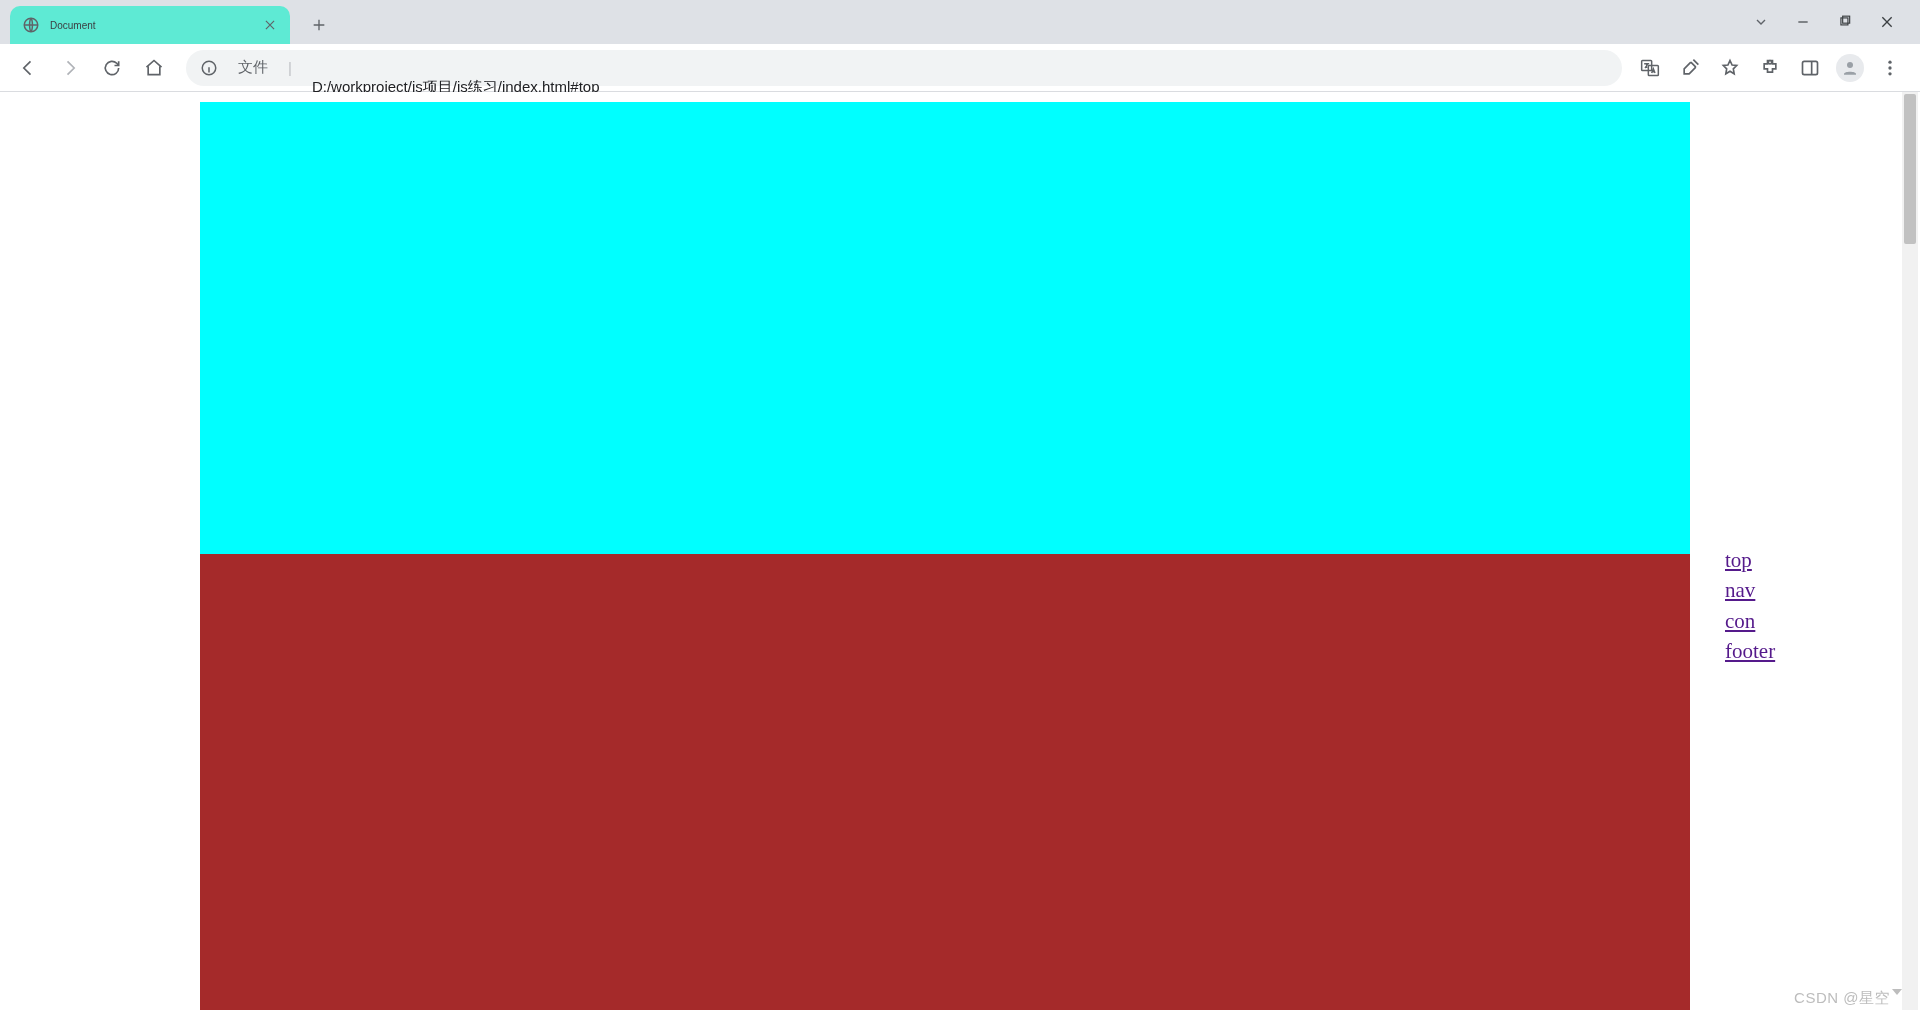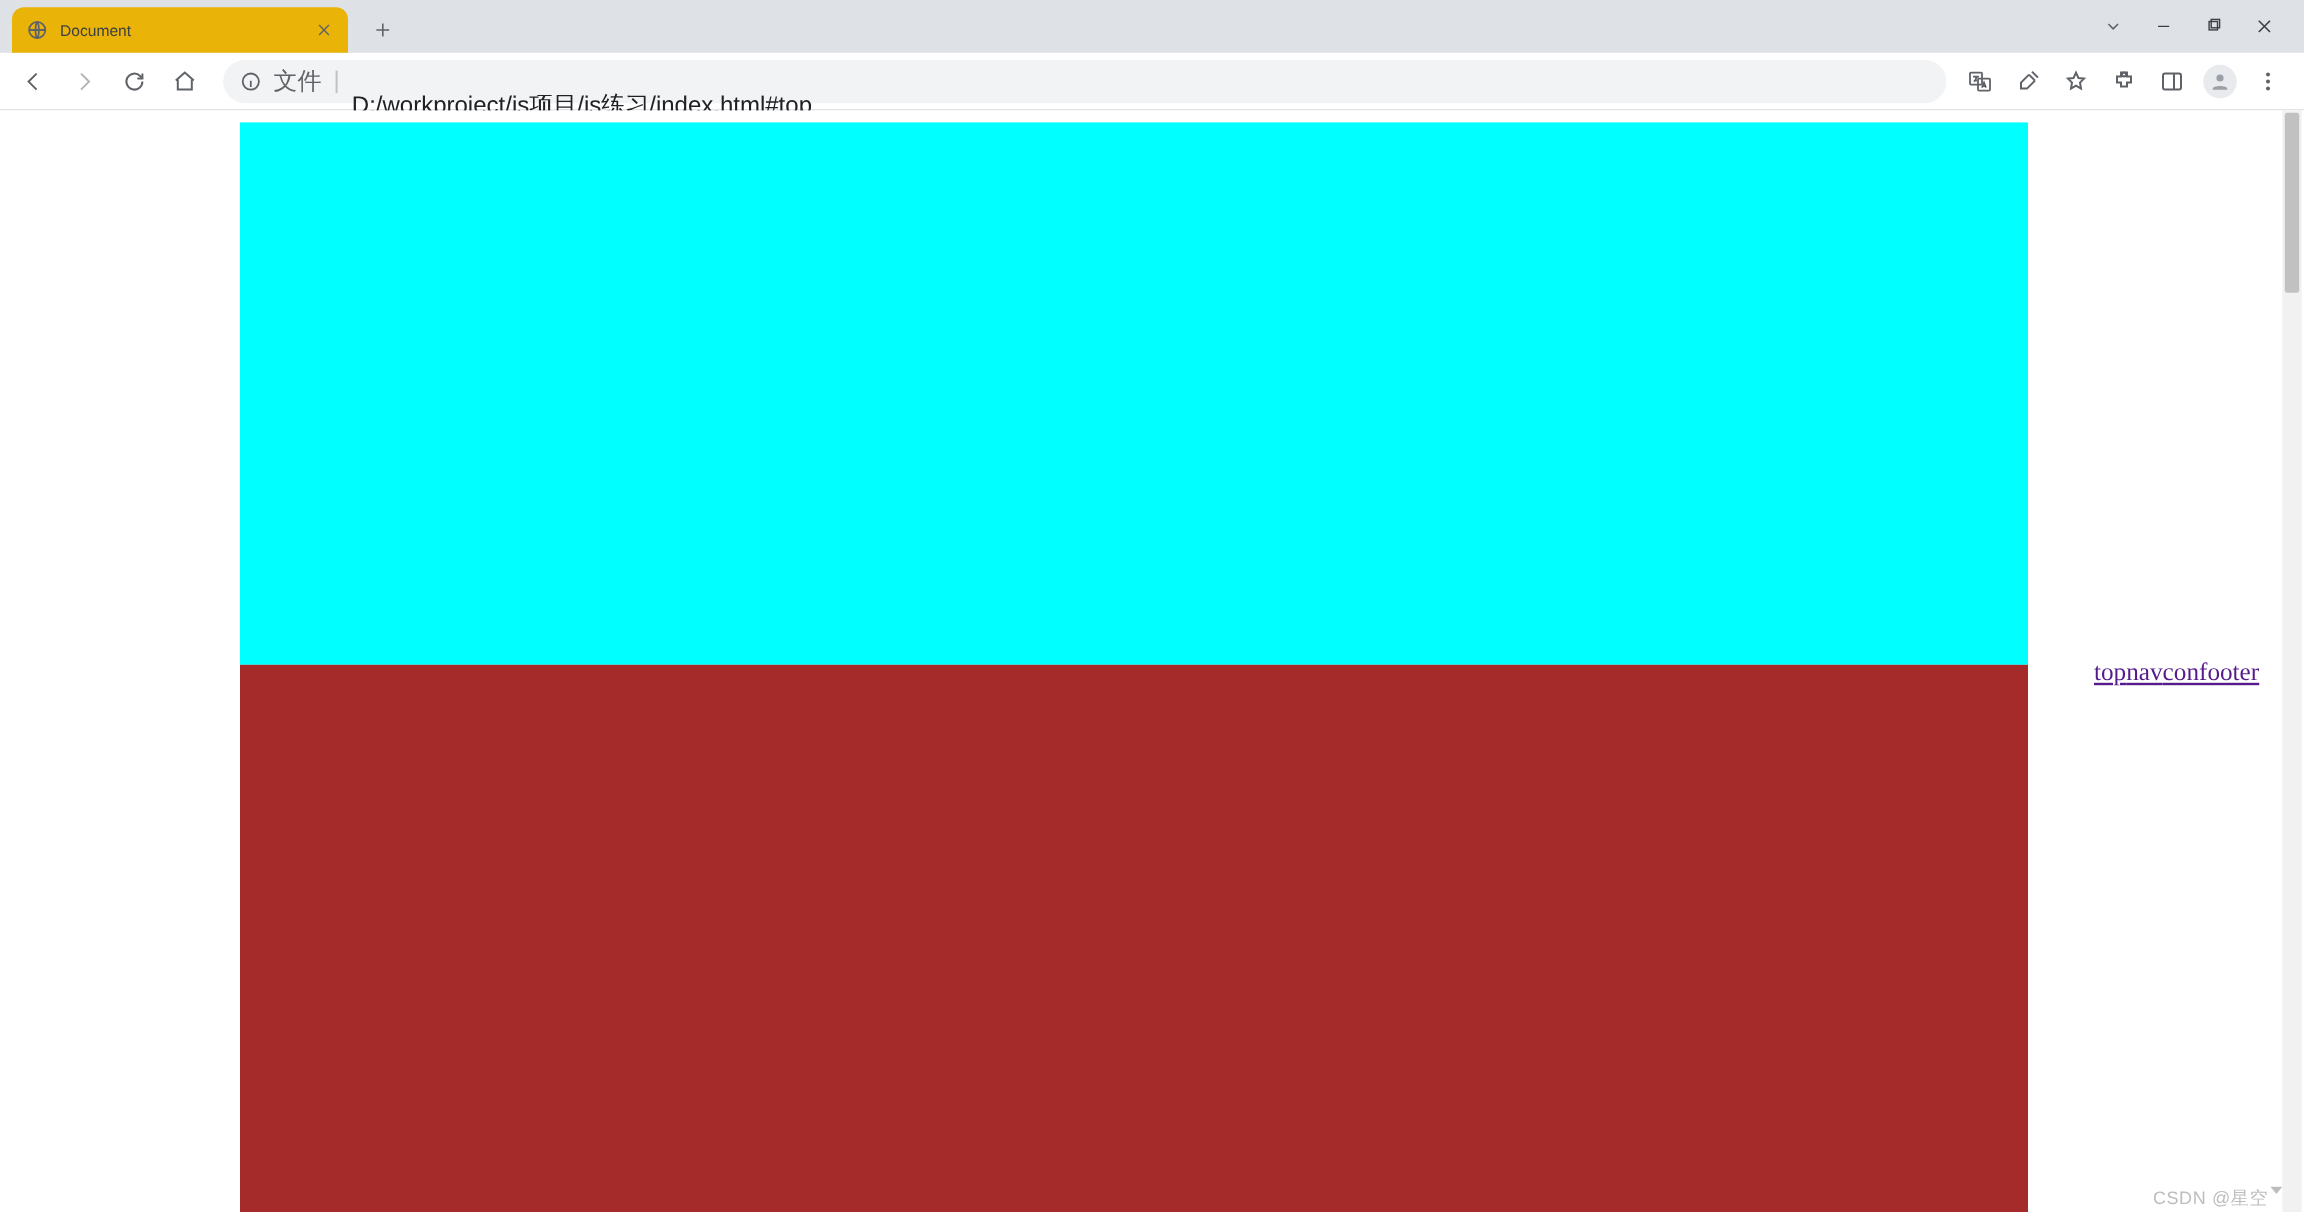--- a/index.html
+++ b/index.html
@@ -17,30 +17,30 @@
       background: #dee1e6;
     }
     .tab-strip {
       height: 44px;
       display: flex;
       align-items: flex-end;
       padding-left: 10px;
       position: relative;
     }
     .tab {
-      background: #eab308;
+      background: #5eead4;
       border-top-left-radius: 10px;
       border-top-right-radius: 10px;
       height: 38px;
       width: 280px;
       display: flex;
       align-items: center;
       padding: 0 12px;
       gap: 10px;
-      font-size: 13px;
+      font-size: 10px;
       color: #3c4043;
     }
     .tab .globe-icon {
       width: 18px; height: 18px; display: flex;
     }
     .tab-title { flex: 1; white-space: nowrap; overflow: hidden; }
     .tab-close { width: 16px; height: 16px; display:flex; align-items:center; justify-content:center; color:#5f6368; }
     .new-tab {
       width: 30px; height: 30px; display:flex; align-items:center; justify-content:center;
       margin-left: 14px; margin-bottom: 4px; color:#5f6368;
@@ -67,23 +67,23 @@
     }
     .nav-btn.disabled { color: #b0b3b8; }
     .omnibox {
       flex: 1;
       height: 36px;
       background: #f1f3f4;
       border-radius: 18px;
       display: flex;
       align-items: center;
       padding: 0 14px;
-      gap: 10px;
+      gap: 20px;
       color: #3c4043;
-      font-size: 20px;
+      font-size: 15px;
       margin: 0 8px;
     }
     .omnibox .info-icon {
       width:18px;height:18px;display:flex;align-items:center;justify-content:center;color:#5f6368;
     }
     .omnibox .prefix { color:#5f6368; }
     .omnibox .sep { color:#c0c2c5; }
     .omnibox .url { color:#202124;margin-top:39px; }
     .right-icons {
       display: flex; align-items: center; gap: 12px; padding-right: 6px; color:#5f6368;
@@ -115,24 +115,23 @@
       width: 100%;
     }
     .block-top { height: 452px; background: #00ffff; }
     .block-nav { height: 600px; background: #a52a2a; }
 
     .anchors {
       position: absolute;
       left: 1725px;
       top: 453px;
       display: flex;
-      flex-direction: row;
+      flex-direction: column;
       font-size: 21px;
       line-height: 1.45;
-      margin-left: 20px;
     }
     .anchors a {
       color: #551a8b;
       text-decoration: underline;
       font-family: "Times New Roman", serif;
     }
 
     .vscrollbar {
       position: absolute;
       right: 2px;

